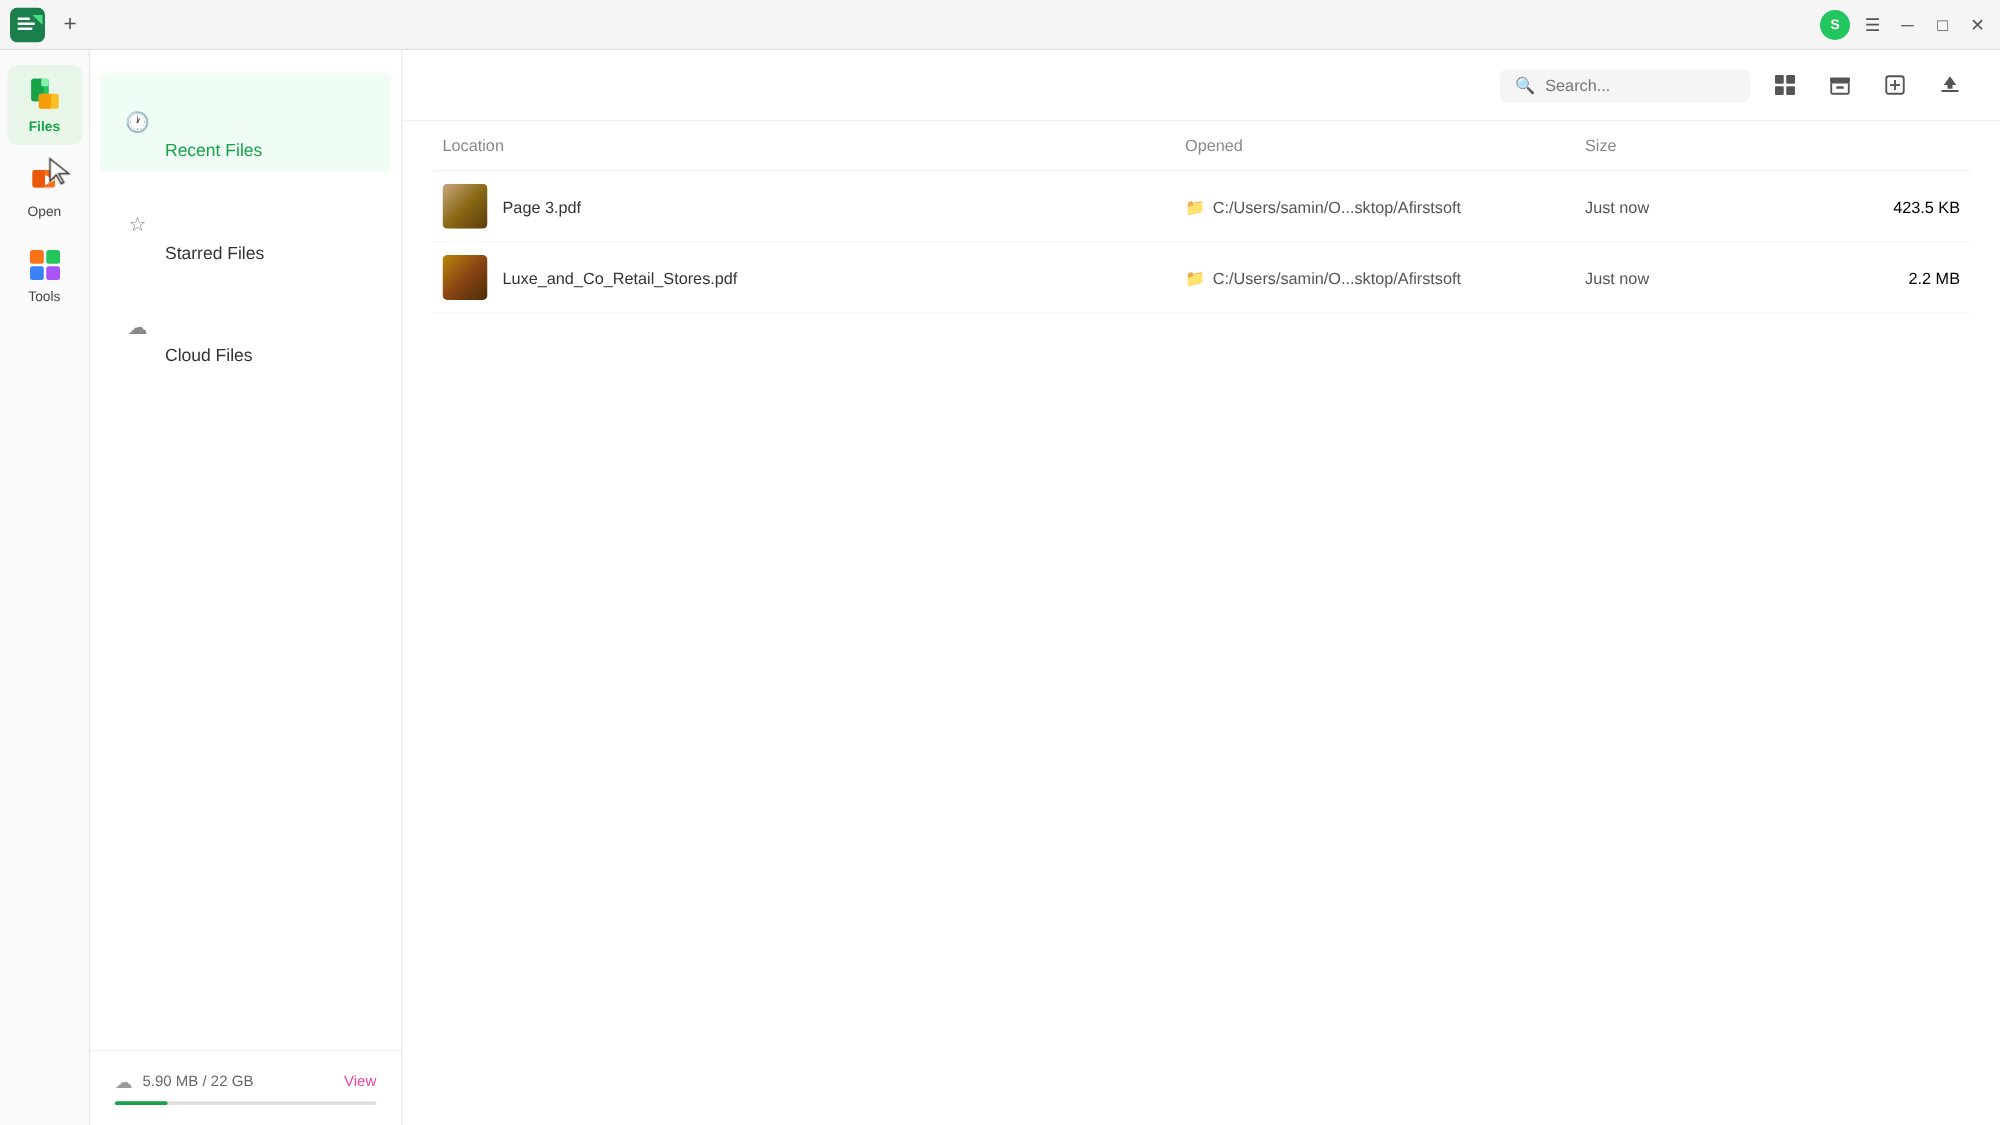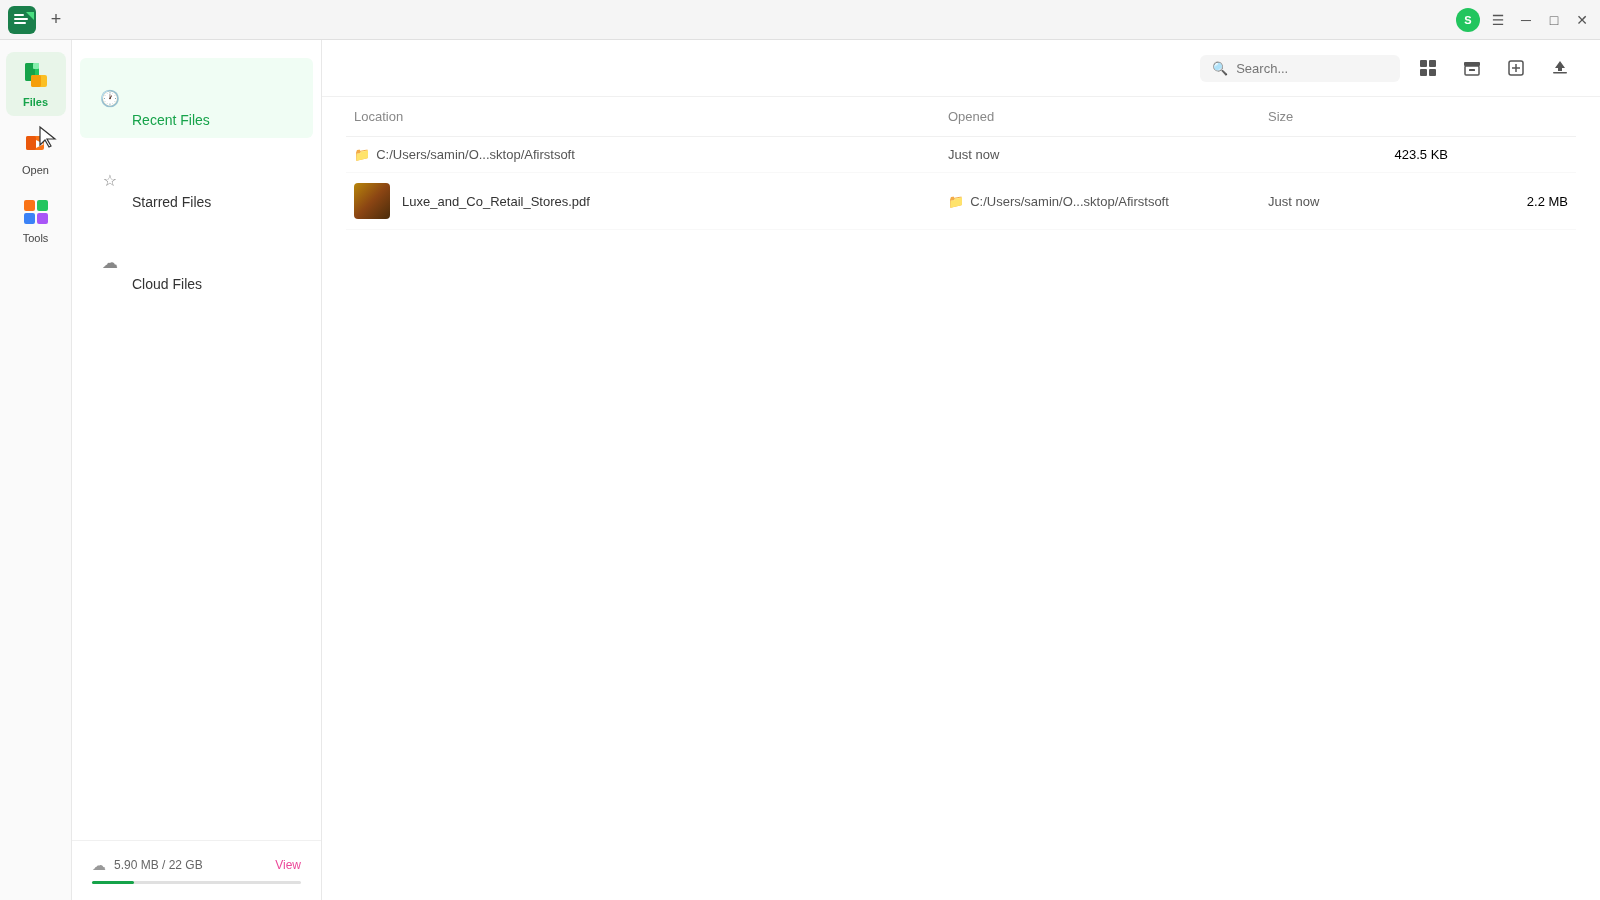--- a/index.html
+++ b/index.html
@@ -439,20 +439,26 @@
 
     <div class="file-list">
 
       <div class="file-list-header">
         <span>Location</span>
         <span>Opened</span>
         <span style="">Size</span>
       </div>
 
       <div class="file-row">
+        <div class="file-name-cell">
+          <div class="file-thumb">
+            <div class="pdf-thumb-1"></div>
+          </div>
+          <span class="file-name-text">Page 3.pdf</span>
+        </div>
         <div class="location-cell">
           <span class="folder-icon-sm">📁</span>
           <span>C:/Users/samin/O...sktop/Afirstsoft</span>
         </div>
         <div class="opened-cell">Just now</div>
         <div class="size-cell">423.5 KB</div>
       </div>
 
       <div class="file-row">
         <div class="file-name-cell">

